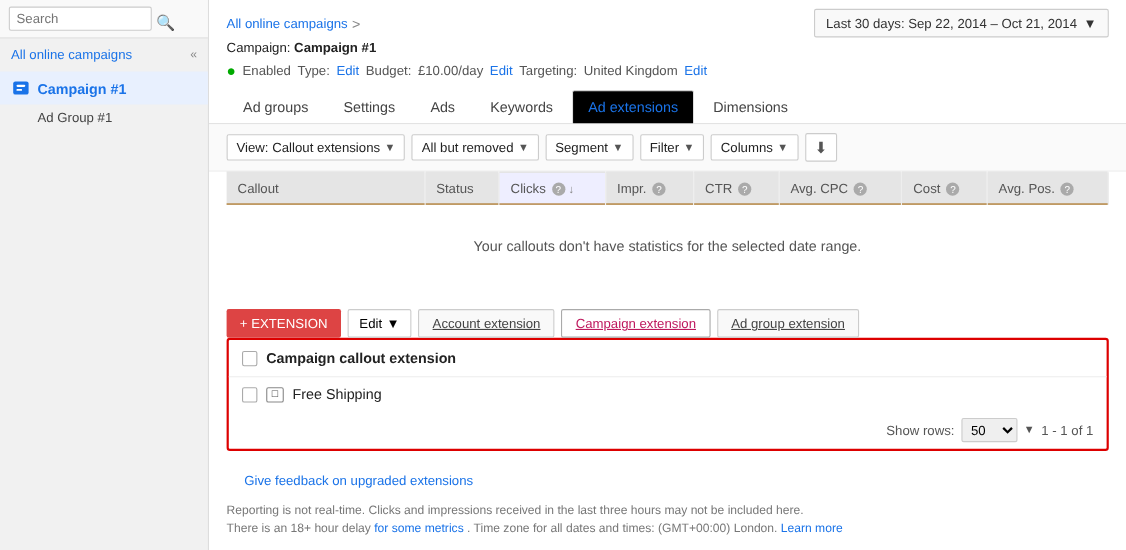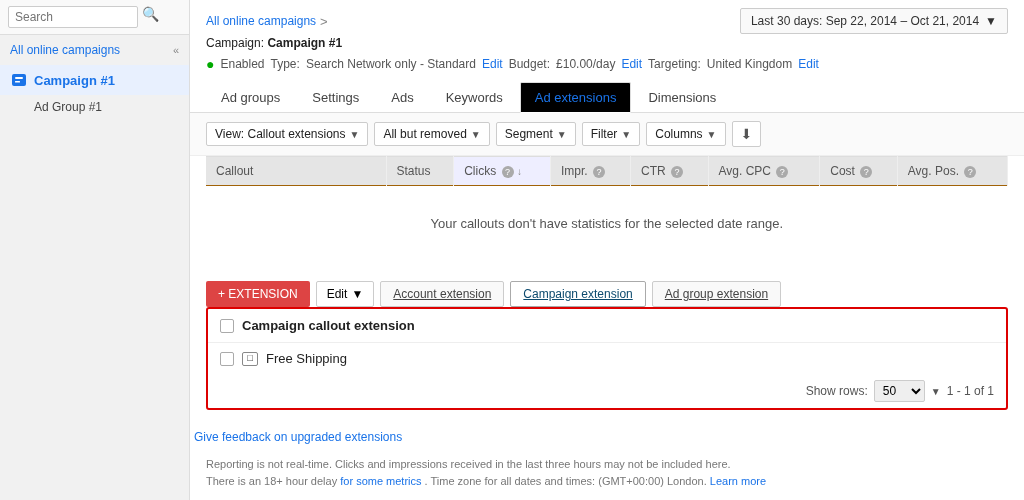--- a/index.html
+++ b/index.html
@@ -9,21 +9,21 @@
     #sidebar {
       width: 190px;
       min-width: 190px;
       background: #f1f1f1;
       border-right: 1px solid #ddd;
       display: flex;
       flex-direction: column;
     }
     #sidebar-search {
       display: flex;
-      align-items: flex-start;
+      align-items: flex-end;
       padding: 6px 8px;
       border-bottom: 1px solid #ddd;
       background: #f9f9f9;
     }
     #sidebar-search input {
       border: 1px solid #ccc;
       border-radius: 2px;
       font-size: 12px;
       padding: 3px 6px;
       width: 130px;
@@ -257,21 +257,21 @@
       background: #f9f9f9;
       padding: 5px 12px;
       font-size: 12px;
       border-radius: 2px;
       cursor: pointer;
       color: #444;
       text-decoration: underline;
     }
     .ext-tab.active {
       background: #fff;
-      color: #0c4a6e;
+      color: #be185d;
       border-color: #aaa;
     }
 
     
     #ext-list {
       border: 2px solid #d00;
       border-radius: 3px;
       margin-top: 0;
     }
     .ext-group-header {
@@ -322,21 +322,21 @@
     }
     .rows-select {
       border: 1px solid #ccc;
       border-radius: 2px;
       padding: 2px 4px;
       font-size: 12px;
     }
 
     
     #feedback {
-      padding: 8px 4px;
+      padding: 8px 32px;
       font-size: 12px;
       color: #1a73e8;
       cursor: pointer;
     }
 
     
     #footer-note {
       padding: 4px 16px 4px 16px;
       font-size: 11px;
       color: #777;
@@ -386,21 +386,20 @@
 
   <div class="campaign-title">
     <span>Campaign:</span>
     <strong>Campaign #1</strong>
   </div>
 
   <div id="status-bar">
     <span class="status-dot" style="color:#0a0;">●</span>
     <span>Enabled</span>
     <span>Type:</span>
-    <span>Search Network only - Standard</span>
     <a class="edit-link">Edit</a>
     <span>Budget:</span>
     <span>£10.00/day</span>
     <a class="edit-link">Edit</a>
     <span>Targeting:</span>
     <span>United Kingdom</span>
     <a class="edit-link">Edit</a>
   </div>
 
   <div id="tabs">

